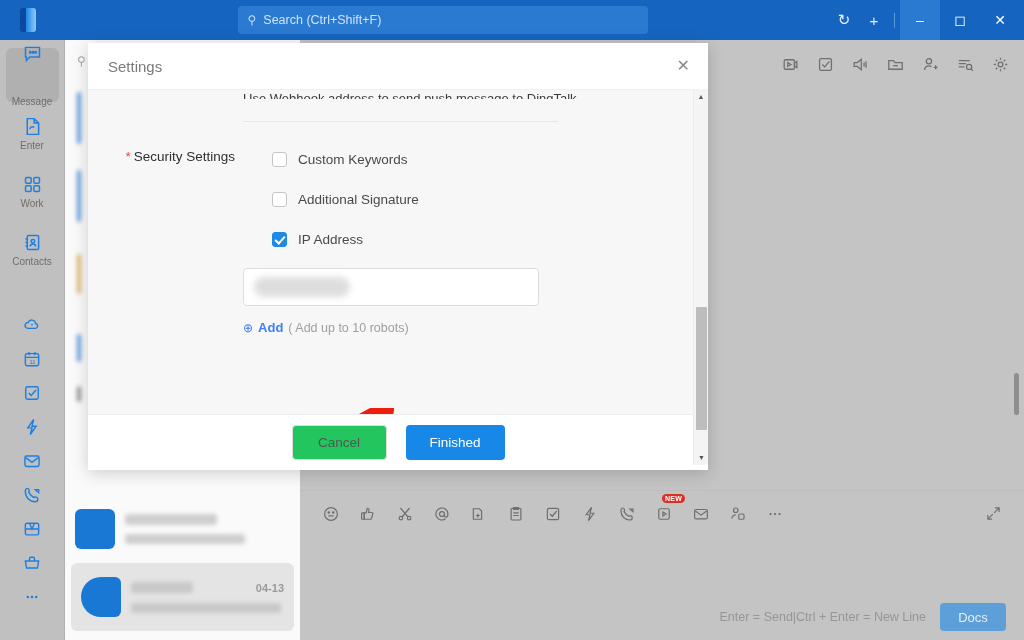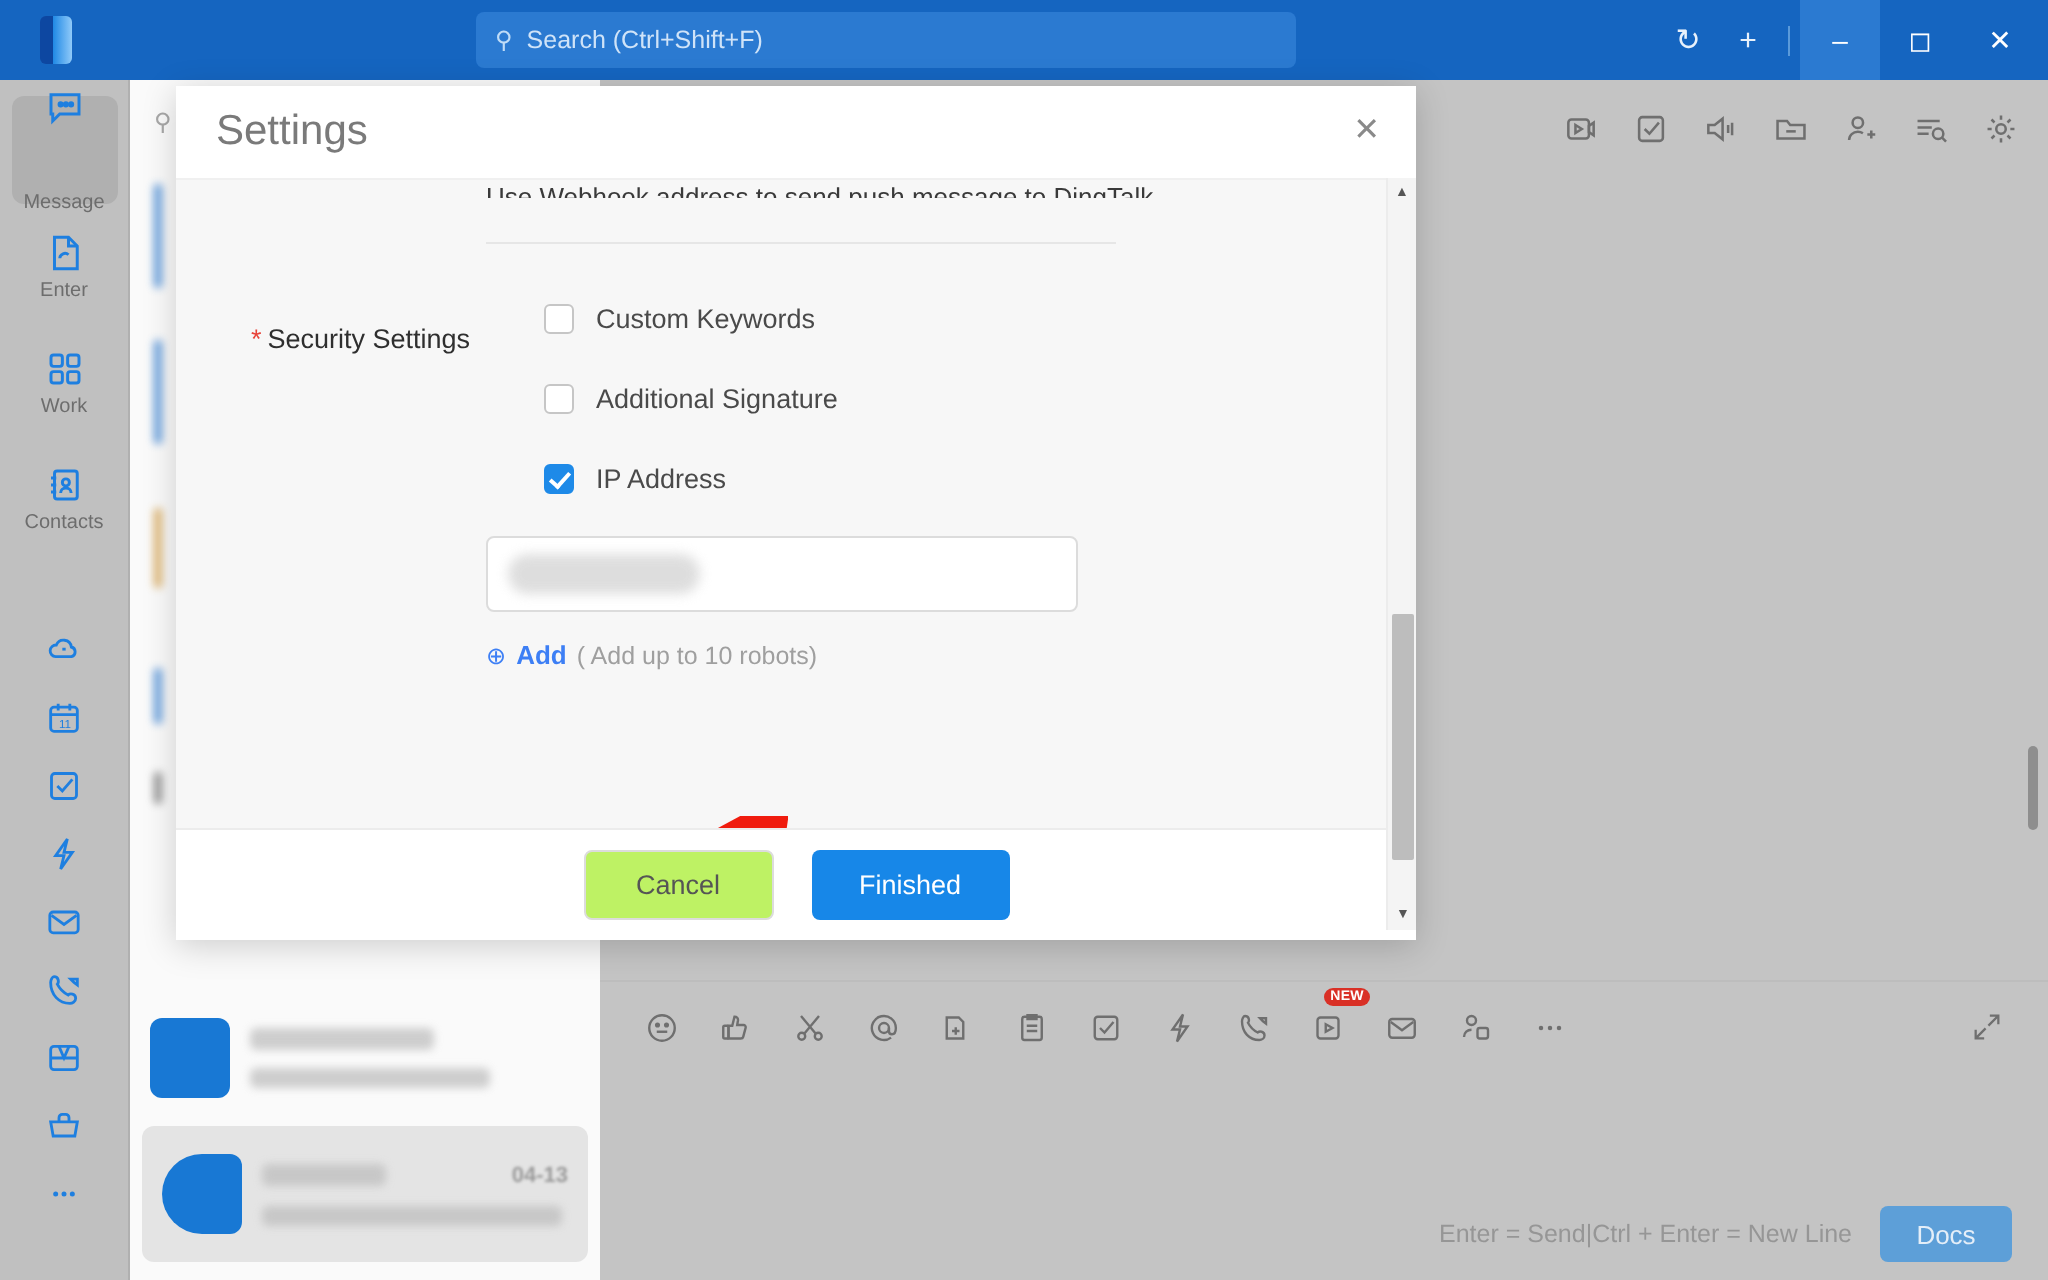--- a/index.html
+++ b/index.html
@@ -112,42 +112,42 @@
 
   
   .modal {
     position: absolute; left: 88px; top: 43px; width: 620px; height: 427px;
     background: #ffffff; box-shadow: 0 3px 16px rgba(0,0,0,.18);
   }
   .md-head {
     height: 46px; display: flex; align-items: center; justify-content: space-between;
     padding: 0 18px 0 20px; background: #fff;
   }
-  .md-title { font-size: 21px; color: #7a7a7a; }
+  .md-title { font-size: 15px; color: #7a7a7a; }
   .md-close { color: #8a8a8a; font-size: 16px; line-height: 1; }
   .md-body {
     position: relative; height: 325px; background: #f7f7f7; overflow: hidden;
     border-top: 1px solid #f0f0f0;
   }
   .md-scrollzone {
     position: absolute; left: 0; top: 0; width: 598px; padding: 0 0 0 0;
   }
   .desc-wrap { padding: 0 0 0 155px; }
   .desc-l1 {
     font-size: 13px; color: #3a3a3a; line-height: 17px; height: 9px;
     overflow: hidden; margin-top: 0;
   }
   .desc-l2 { font-size: 13px; color: #3a3a3a; line-height: 22px; }
   .doclink { color: #3d7ff5; }
   .hr { height: 1px; background: #e6e6e6; margin: 22px 0 0 155px; width: 315px; }
 
   .sec-row { display: flex; align-items: flex-start; margin-top: 26px; }
   .sec-label {
     width: 155px; text-align: right; padding-right: 8px; font-size: 13.5px; color: #2f2f2f;
-    position: relative; top: 14px;
+    position: relative; top: 1px;
   }
   .req { color: #e8443a; margin-right: 3px; }
   .opt-col { flex: 1; }
   .opt-line { display: flex; align-items: center; gap: 11px; height: 23px; margin-bottom: 17px; padding-left: 29px; }
   .cbx {
     width: 15px; height: 15px; border: 1px solid #c6c6c6; border-radius: 3px; background: #fff;
     flex: none;
   }
   .cbx.checked {
     background: #1e8ae8; border-color: #1e8ae8; position: relative;
@@ -181,21 +181,21 @@
   .sb-thumb {
     position: absolute; left: 2px; top: 218px; width: 11px; height: 123px;
     background: #bdbdbd; border-radius: 1px;
   }
   .md-foot {
     height: 56px; border-top: 1px solid #ececec; background: #fff;
     display: flex; align-items: center; justify-content: center; gap: 19px;
   }
   .btn-cancel {
     width: 95px; height: 35px; border: 1px solid #dcdcdc; border-radius: 4px;
-    background: #bef264; color: #555; font-size: 13.5px;
+    background: #22c55e; color: #555; font-size: 13.5px;
     display: flex; align-items: center; justify-content: center;
   }
   .btn-finish {
     width: 99px; height: 35px; border-radius: 4px; background: #1787e8; color: #fff;
     font-size: 13.5px; display: flex; align-items: center; justify-content: center;
   }
 
   .arrow-anno { position: absolute; left: 228px; top: 318px; pointer-events: none; }
 </style>
 </head>

